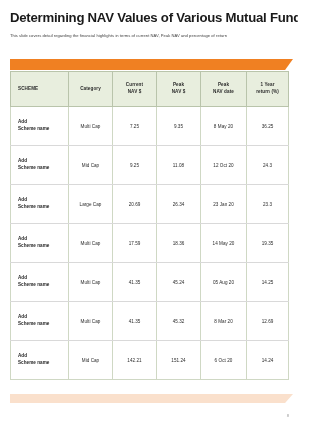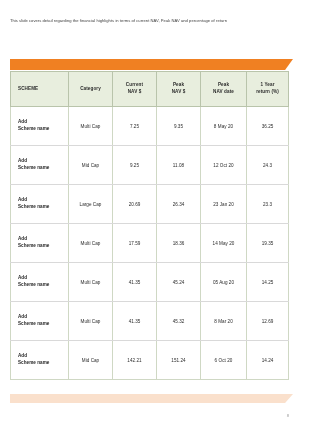--- a/index.html
+++ b/index.html
@@ -150,20 +150,21 @@
     font-size: 4.2px;
     color: #9b9b9b;
   }
 </style>
 </head>
 <body>
 
 <div class="slide">
 
   <div class="title-area">
+    <h1 class="slide-title">Determining NAV Values of Various Mutual Fund</h1>
     <p class="slide-subtitle">This slide covers detail regarding the financial highlights in terms of current NAV, Peak NAV and percentage of return</p>
   </div>
 
   <div class="banner-wrap">
     <div class="banner"></div>
   </div>
 
   <div class="table-wrap">
     <table class="nav-table">
       <colgroup>

